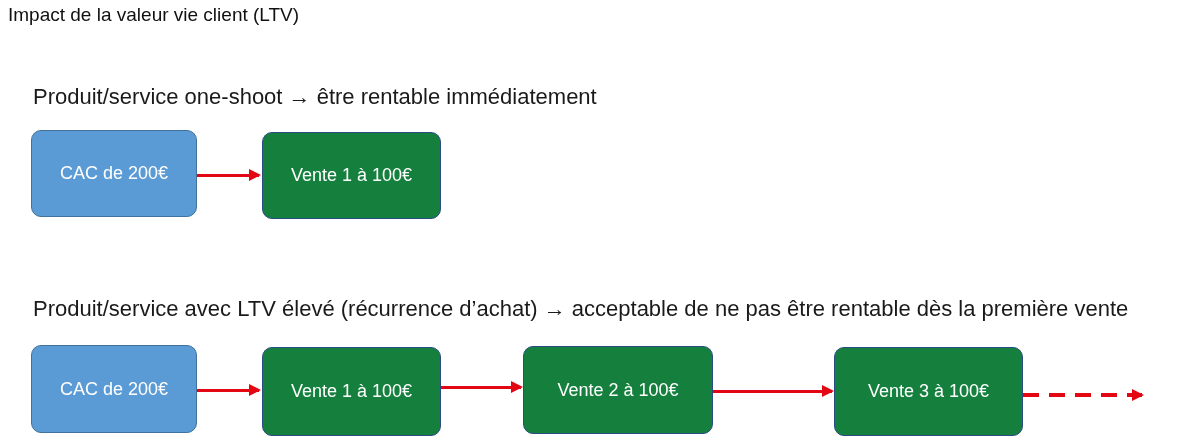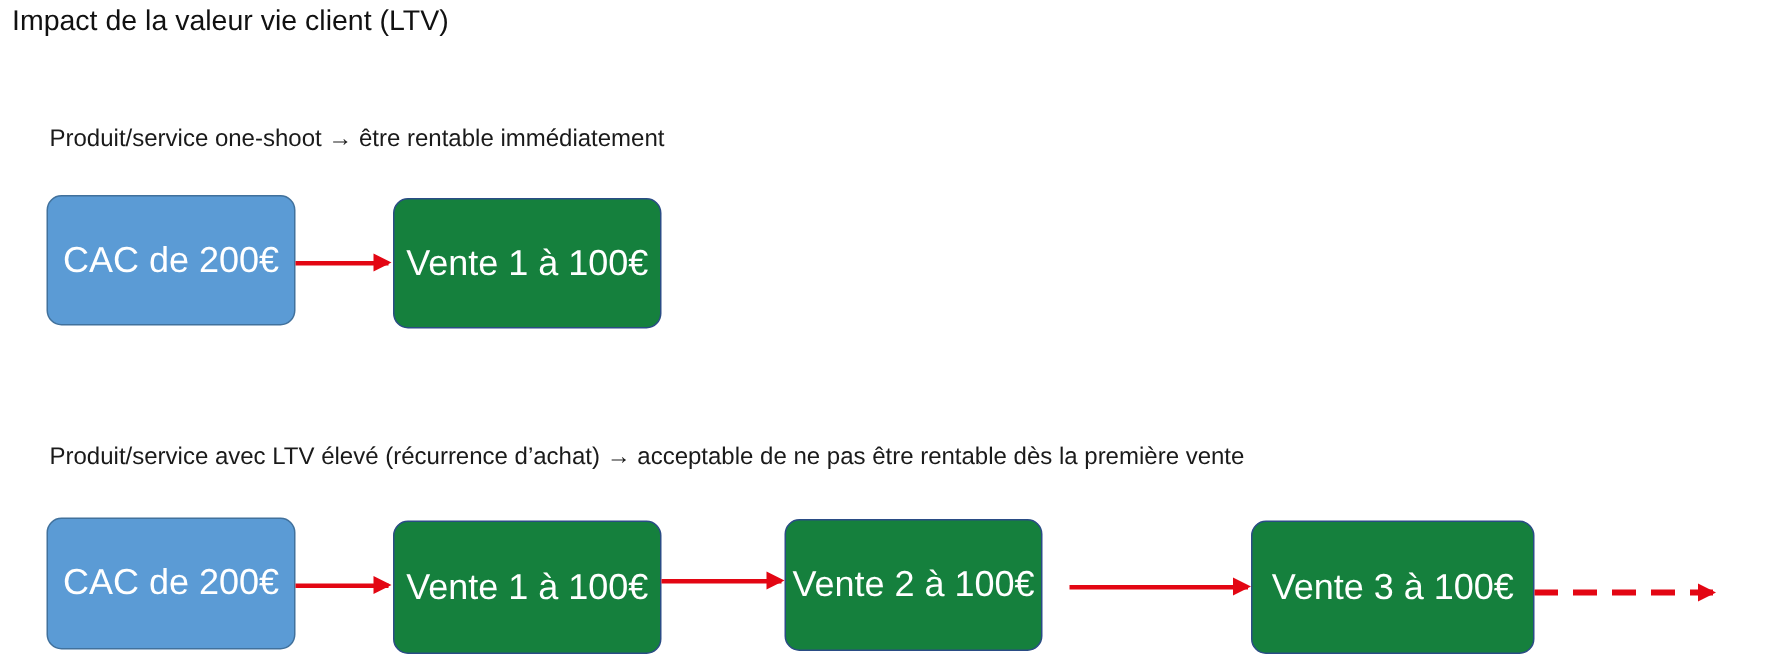--- a/index.html
+++ b/index.html
@@ -6,25 +6,25 @@
     body {
       width: 1177px; height: 445px; position: relative; overflow: hidden;
       background: #ffffff; font-family: "Liberation Sans", "DejaVu Sans", sans-serif;
       color: #111;
     }
     .title {
       position: absolute; left: 8px; top: 4px;
       font-size: 19px; font-weight: normal; color: #111;
     }
     .subtitle {
-      position: absolute; left: 33px; font-size: 16px; color: #1a1a1a; white-space: nowrap;
+      position: absolute; left: 33px; font-size: 22px; color: #1a1a1a; white-space: nowrap;
     }
     .box {
       position: absolute; display: flex; align-items: center; justify-content: center;
-      color: #ffffff; font-size: 24px; border-radius: 10px; box-sizing: border-box;
+      color: #ffffff; font-size: 18px; border-radius: 10px; box-sizing: border-box;
       border: 1px solid #41719c;
     }
     .box.light { background: #5b9bd5; }
     .box.dark { background: #15803d; border-color: #2a4c85; }
     .arrow { position: absolute; height: 3px; background: #e30613; }
     .arrow::after {
       content: ""; position: absolute; right: -2px; top: -5px;
       border-left: 12px solid #e30613; border-top: 6.5px solid transparent; border-bottom: 6.5px solid transparent;
     }
     .arrow.dashed {
@@ -53,21 +53,21 @@
 <div class="box light" style="left:31px; top:345px; width:166px; height:88px;">
   <span>CAC de 200€</span>
 </div>
 <div class="arrow" style="left:197px; top:389px; width:62px;"></div>
 
 <div class="box dark" style="left:262px; top:347px; width:179px; height:89px;">
   <span>Vente 1 à 100€</span>
 </div>
 <div class="arrow" style="left:441px; top:386px; width:80px;"></div>
 
-<div class="box dark" style="left:523px; top:346px; width:172px; height:88px;">
+<div class="box dark" style="left:523px; top:346px; width:190px; height:88px;">
   <span>Vente 2 à 100€</span>
 </div>
 <div class="arrow" style="left:713px; top:390px; width:119px;"></div>
 
 <div class="box dark" style="left:834px; top:347px; width:189px; height:89px;">
   <span>Vente 3 à 100€</span>
 </div>
 <div class="arrow dashed" style="left:1023px; top:393px; width:119px;"></div>
 
 </body></html>

